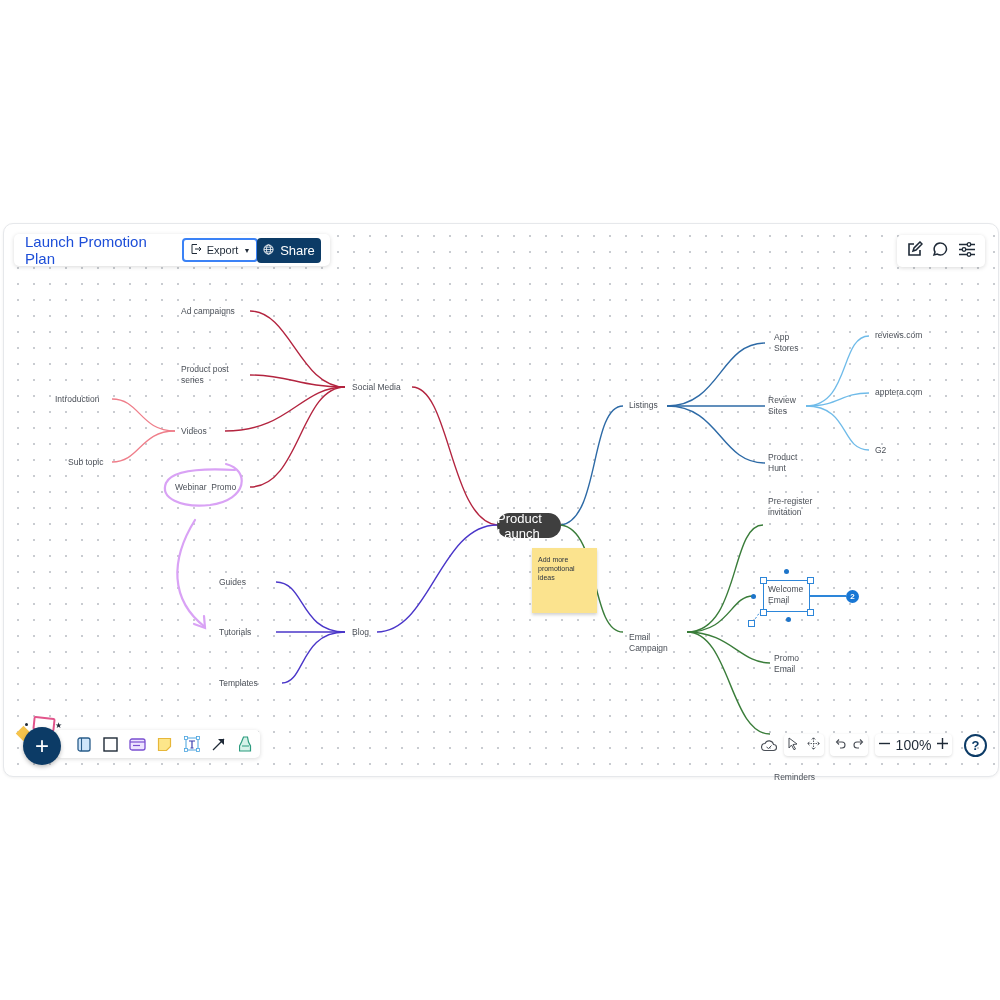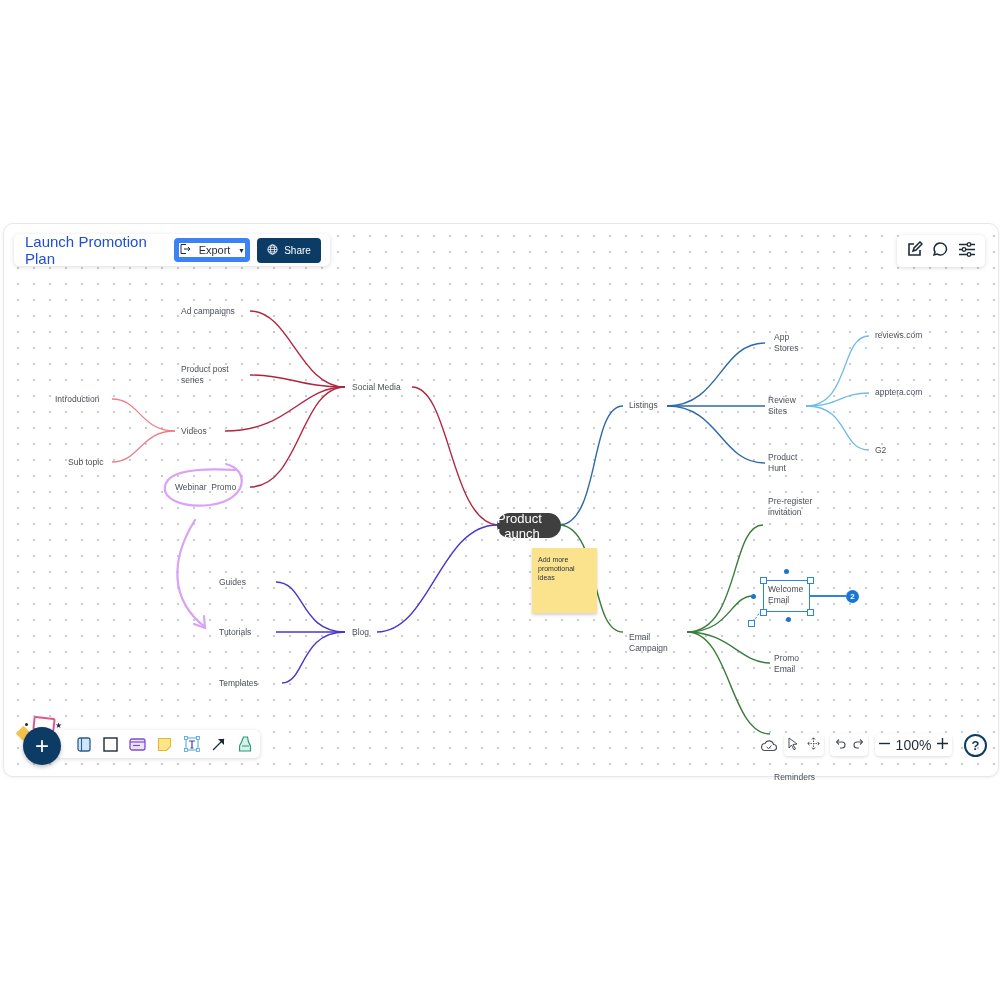--- a/index.html
+++ b/index.html
@@ -1,21 +1,21 @@
 <!DOCTYPE html>
 <html><head>
 <meta charset="utf-8">
 <style>
   html,body{margin:0;padding:0;background:#fff;width:1000px;height:1000px;overflow:hidden;font-family:"Liberation Sans",sans-serif;}
   .board{position:absolute;left:3px;top:223px;width:994px;height:552px;border:1px solid #e6e8eb;border-radius:10px;background-color:#fff;
     background-image:radial-gradient(circle,#c9ccd1 0.9px,transparent 1.2px);background-size:16px 16px;background-position:6px 4px;box-shadow:0 1px 3px rgba(0,0,0,0.06);overflow:hidden;}
   .topbar{position:absolute;left:14px;top:234px;width:316px;height:32px;background:#fff;border-radius:5px;box-shadow:0 1px 4px rgba(0,0,0,0.15);display:flex;align-items:center;}
   .title{font-size:15px;color:#1d4ed8;margin-left:11px;width:150px;}
-  .btn-export{position:absolute;left:160px;top:4px;width:76px;height:24px;border:5px solid #3b82f6;border-radius:4px;display:flex;align-items:center;justify-content:space-between;gap:5px;font-size:11px;color:#1f2a37;box-sizing:border-box;background:#fff;}
-  .btn-share{position:absolute;left:243px;top:4px;width:64px;height:25px;background:#0c3b66;border-radius:4px;display:flex;align-items:center;justify-content:center;gap:6px;font-size:10px;color:#fff;}
+  .btn-export{position:absolute;left:168px;top:4px;width:76px;height:24px;border:2px solid #3b82f6;border-radius:4px;display:flex;align-items:center;justify-content:center;gap:5px;font-size:11px;color:#1f2a37;box-sizing:border-box;background:#fff;}
+  .btn-share{position:absolute;left:243px;top:4px;width:64px;height:25px;background:#0c3b66;border-radius:4px;display:flex;align-items:center;justify-content:center;gap:6px;font-size:13px;color:#fff;}
   .rightbar{position:absolute;left:897px;top:235px;width:88px;height:32px;background:#fff;border-radius:5px;box-shadow:0 1px 4px rgba(0,0,0,0.15);display:flex;align-items:center;justify-content:space-around;padding:0 4px;box-sizing:border-box;}
   .canvas-svg{position:absolute;left:0;top:0;}
   .lbl{position:absolute;font-size:8.5px;color:#4a4f57;line-height:11px;white-space:nowrap;}
   .center-node{position:absolute;left:497px;top:513px;width:64px;height:25px;background:#3f3f3f;border-radius:13px;color:#fff;font-size:13px;display:flex;align-items:center;justify-content:center;}
   .sticky{position:absolute;left:532px;top:548px;width:65px;height:65px;background:#fbe38e;box-shadow:0 2px 3px rgba(0,0,0,0.18);font-size:7px;color:#2c3440;padding:7px 6px;box-sizing:border-box;line-height:9px;}
   .sel-box{position:absolute;left:763px;top:580px;width:47px;height:32px;border:1.3px solid #2d86d9;box-sizing:border-box;}
   .handle{position:absolute;width:5px;height:5px;border:1px solid #2d86d9;background:#fff;}
   .dot{position:absolute;width:5px;height:5px;border-radius:50%;background:#1d74c9;}
   .badge{position:absolute;left:846px;top:590px;width:13px;height:13px;border-radius:50%;background:#1877d4;color:#fff;font-size:8px;display:flex;align-items:center;justify-content:center;font-weight:bold;}
   .toolbar{position:absolute;left:56px;top:730px;width:204px;height:28px;background:#fff;border-radius:5px;box-shadow:0 1px 4px rgba(0,0,0,0.15);display:flex;align-items:center;gap:0;padding-left:14px;box-sizing:border-box;}

